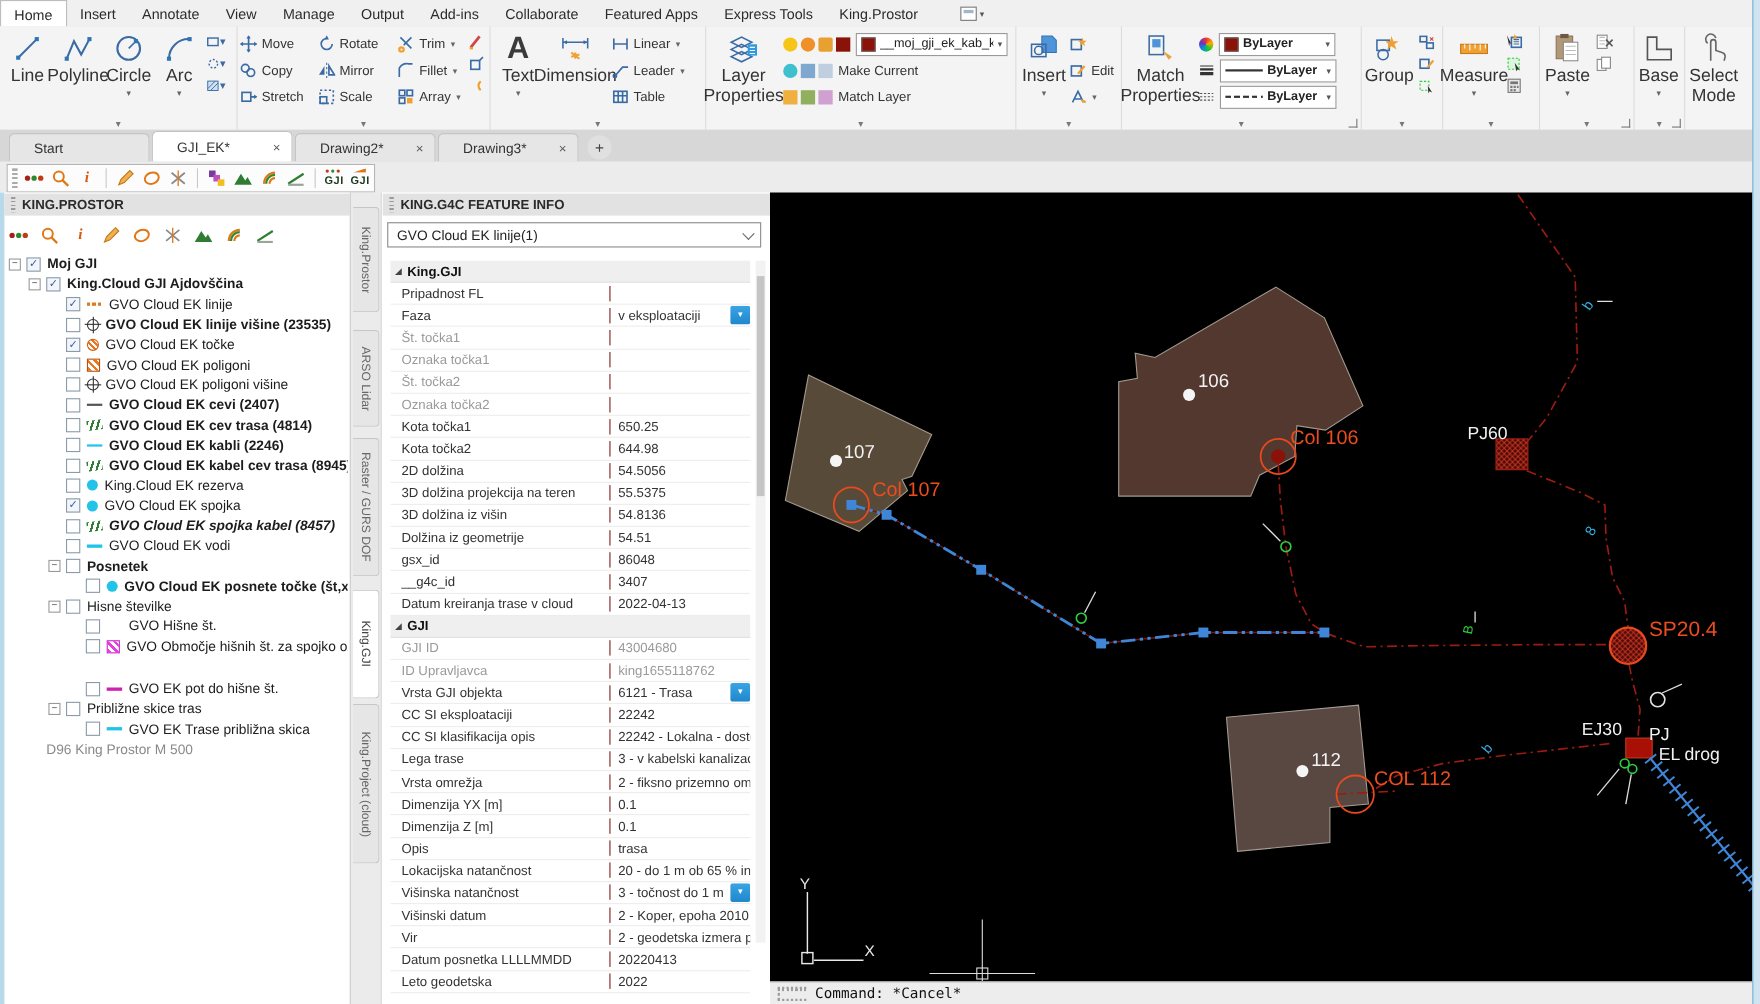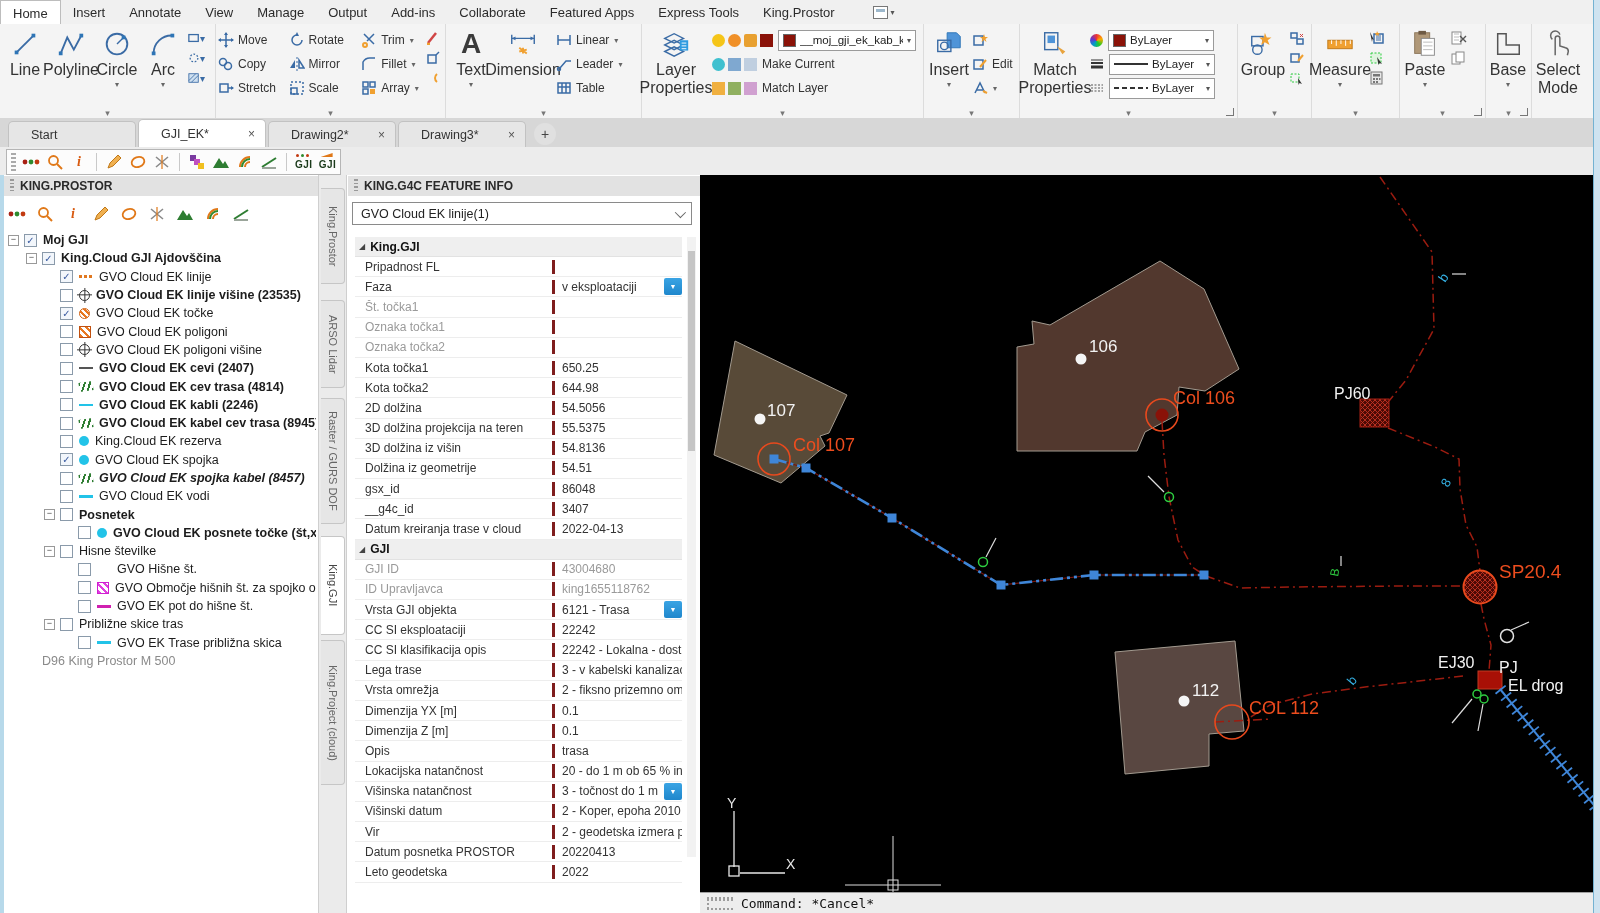--- a/index.html
+++ b/index.html
@@ -102,21 +102,21 @@
   .vtab.active{background:#fff;color:#444;}
 
   
   #feature-panel{position:absolute;left:346px;top:0;width:354px;height:738px;background:#fff;border-left:1px solid #cfcfcf;box-sizing:border-box;}
   #selector{position:absolute;left:5px;right:8px;top:27px;height:23px;border:1px solid #8a8a8a;background:#fff;display:flex;align-items:center;font-size:12.5px;color:#222;padding:0 8px;box-sizing:border-box;}
   .chev{margin-left:auto;width:7px;height:7px;border-right:1.4px solid #666;border-bottom:1.4px solid #666;transform:rotate(45deg) translateY(-2px);}
   #pgrid{position:absolute;left:8px;right:18px;top:62px;font-size:12px;color:#333;}
   .psec{height:19px;background:#efefef;display:flex;align-items:center;font-weight:700;color:#111;padding-left:4px;gap:5px;border-bottom:1px solid #e2e2e2;}
   .ptri{font-size:8px;color:#444;}
   .prow{display:flex;align-items:center;height:19.2px;border-bottom:1px solid #ededed;}
-  .pl{width:200px;flex:none;padding-left:10px;white-space:nowrap;overflow:hidden;border-right:3px solid #7f1d1d;box-sizing:border-box;}
+  .pl{width:200px;flex:none;padding-left:10px;white-space:nowrap;overflow:hidden;border-right:1px solid #7f1d1d;box-sizing:border-box;}
   .pv{flex:1;padding-left:7px;white-space:nowrap;overflow:hidden;display:flex;align-items:center;}
   .prow.gray .pl,.prow.gray .pv{color:#9a9a9a;}
   .pdd{width:18px;height:17px;background:linear-gradient(#3aa4e4,#1f87cc);color:#fff;font-size:7px;display:flex;align-items:center;justify-content:center;border-radius:2px;margin-left:auto;flex:none;}
   #fscroll{position:absolute;right:4px;top:62px;width:9px;height:620px;background:#f2f2f2;}
   #fthumb{position:absolute;left:1px;top:14px;width:7px;height:200px;background:#c5c5c5;}
 
   
   #map{position:absolute;left:700px;top:0;width:894px;height:738px;background:#000;}
   #mapsvg{position:absolute;left:0;top:0;}
   #cmdbar{position:absolute;left:0;bottom:0;width:894px;height:21px;background:#ededed;border-top:1px solid #a0a0a0;display:flex;align-items:center;gap:8px;padding-left:7px;box-sizing:border-box;font-family:"DejaVu Sans Mono","Liberation Mono",monospace;font-size:13px;color:#111;}
@@ -431,21 +431,21 @@
     <div class="rgroup" style="width:218px">
       <div class="gbody">
         <div class="bigbtn" style="width:66px">
           <svg class="bigicon" viewBox="0 0 32 32">
               <rect x="5" y="4" width="14" height="18" class="st1"></rect>
               <rect x="8" y="7" width="8" height="8" fill="#4f94d8"></rect>
               <path d="M18 18 L27 24 L24 27 Z" fill="#e8a33d"></path>
             </svg>
           <span class="blabel">Match Properties</span>
         </div>
-        <div class="mcol" style="padding-left:2px;">
+        <div class="mcol" style="padding-left:2px;font-weight:bold;">
           <div class="lrow">
             <span class="dotic" style="background:conic-gradient(#e33,#fa0,#2c2,#09c,#63c,#e33);"></span>
             <span class="bldrop">
                 <span class="chip"></span>
                 <span class="bltext">ByLayer</span>
                 <span class="lcaret">▾</span>
               </span>
           </div>
           <div class="lrow">
             <svg width="14" height="12" viewBox="0 0 14 12">
@@ -867,21 +867,21 @@
             <span class="tcb"></span>
             <span class="ticon house"></span>
             <span class="tlabel">GVO Hišne št.</span>
           </div>
           <div class="trow" style="padding-left: 58px;">
             <span class="texp-sp"></span>
             <span class="tcb"></span>
             <span class="ticon hatch-sq-magenta"></span>
             <span class="tlabel">GVO Območje hišnih št. za spojko oz.</span>
           </div>
-          <div class="trow" style="padding-left: 58px;">
+          <div class="trow" style="padding-left: 58px; margin-top: 20px;">
             <span class="texp-sp"></span>
             <span class="tcb"></span>
             <span class="ticon line-magenta"></span>
             <span class="tlabel">GVO EK pot do hišne št.</span>
           </div>
           <div class="trow" style="padding-left: 40px;">
             <span class="texp">−</span>
             <span class="tcb"></span>
             <span class="tlabel">Približne skice tras</span>
           </div>
@@ -939,20 +939,26 @@
               <span></span>
             </span>
           </div>
           <div class="prow gray">
             <span class="pl">Oznaka točka1</span>
             <span class="pv">
               <span></span>
             </span>
           </div>
           <div class="prow gray">
+            <span class="pl">Št. točka2</span>
+            <span class="pv">
+              <span></span>
+            </span>
+          </div>
+          <div class="prow gray">
             <span class="pl">Oznaka točka2</span>
             <span class="pv">
               <span></span>
             </span>
           </div>
           <div class="prow">
             <span class="pl">Kota točka1</span>
             <span class="pv">
               <span>650.25</span>
             </span>
@@ -1089,21 +1095,21 @@
               <span>2 - Koper, epoha 2010 (SVS</span>
             </span>
           </div>
           <div class="prow">
             <span class="pl">Vir</span>
             <span class="pv">
               <span>2 - geodetska izmera po za</span>
             </span>
           </div>
           <div class="prow">
-            <span class="pl">Datum posnetka PROSTOR</span>
+            <span class="pl">Datum posnetka LLLLMMDD</span>
             <span class="pv">
               <span>20220413</span>
             </span>
           </div>
           <div class="prow">
             <span class="pl">Leto geodetska</span>
             <span class="pv">
               <span>2022</span>
             </span>
           </div>

